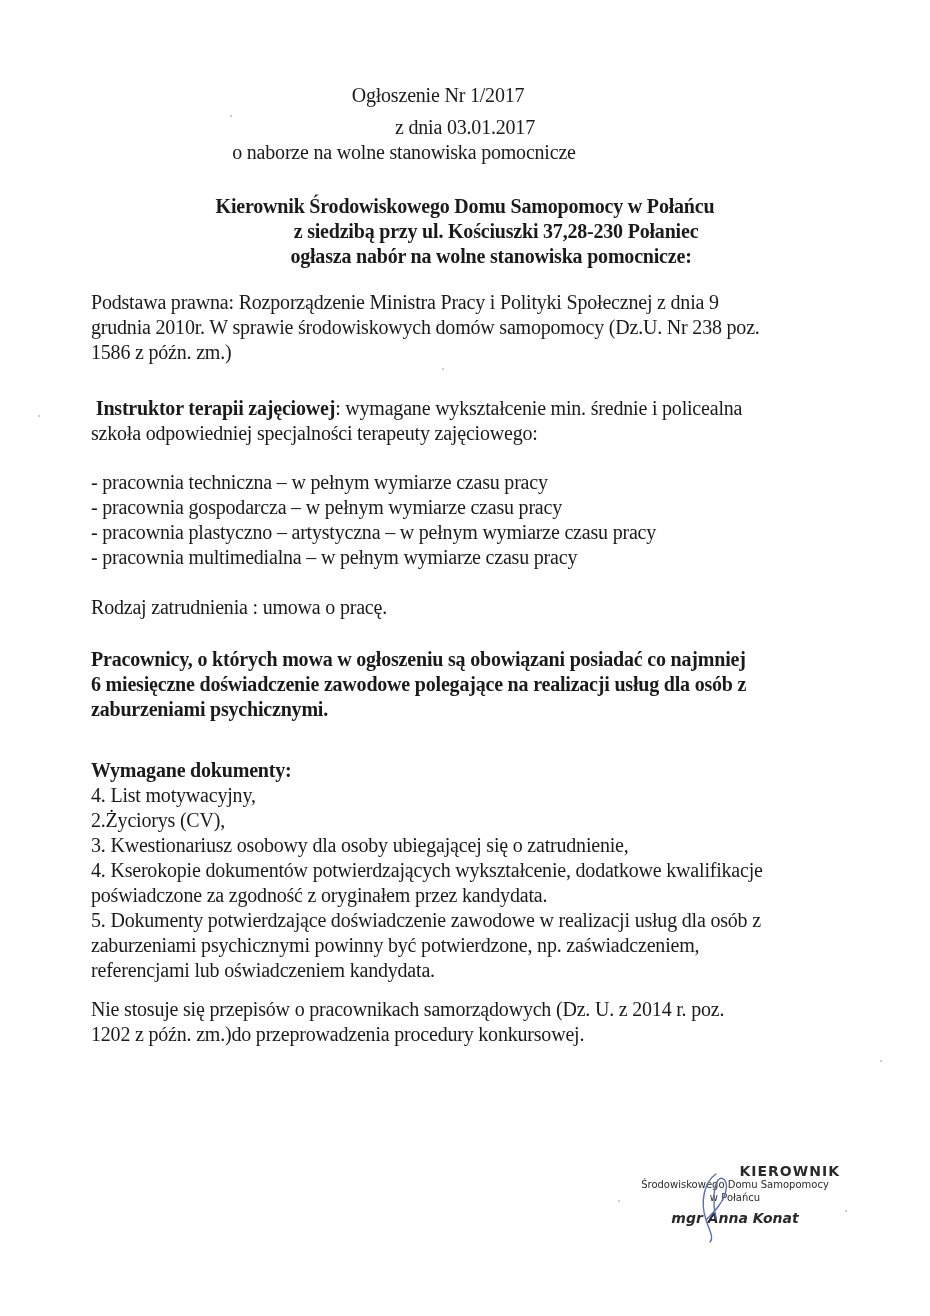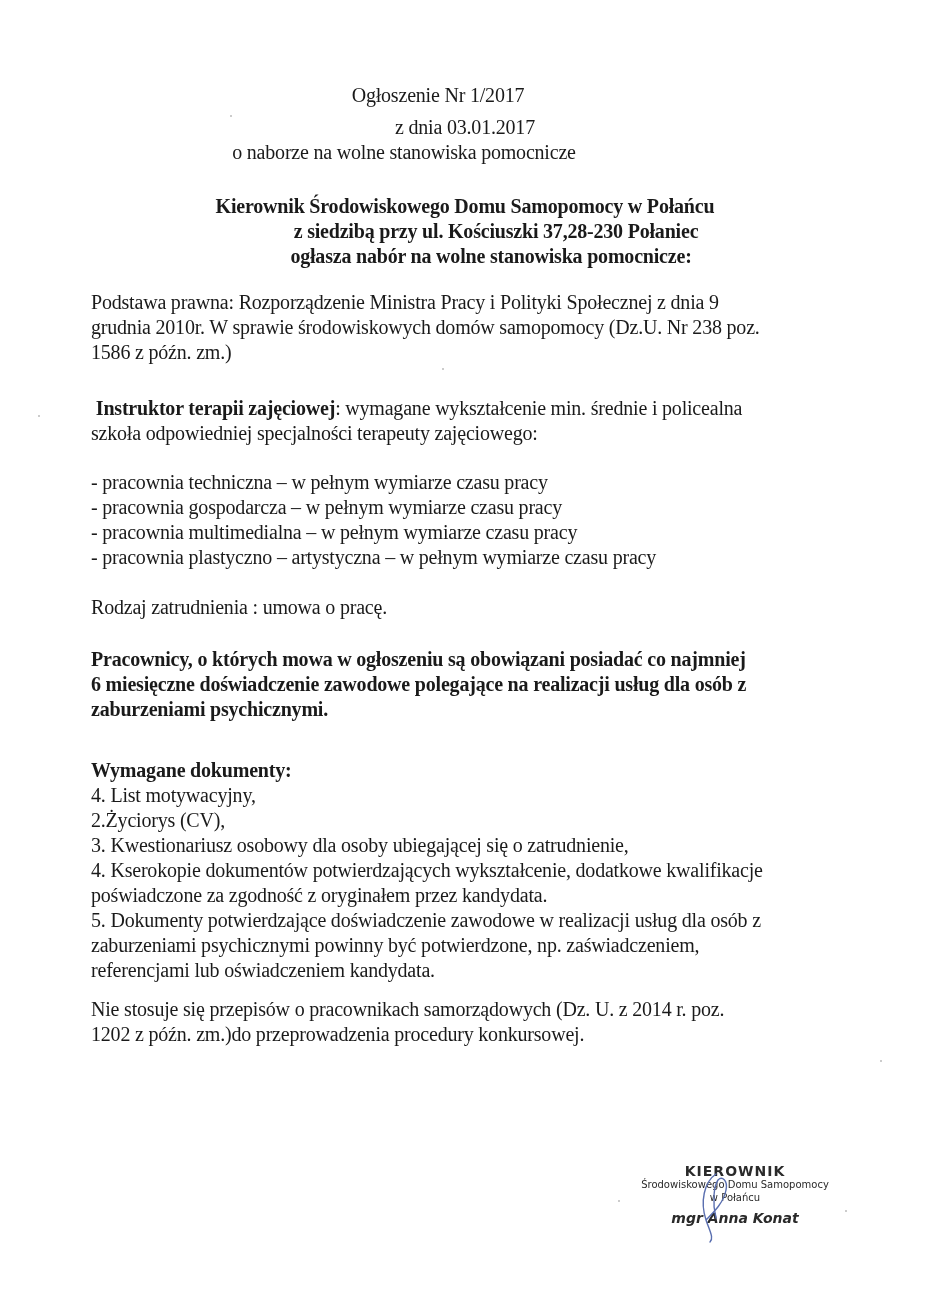--- a/index.html
+++ b/index.html
@@ -12,21 +12,21 @@
       font-family: "Liberation Serif", serif;
     }
     .page { position: absolute; left: 0; top: 0; width: 930px; height: 1316px; }
     .serif { font-family: "Liberation Serif", serif; font-size: 20px; letter-spacing: -0.2px; }
     .center { text-align: center; }
     .line { position: absolute; white-space: nowrap; line-height: 25px; }
     .bold { font-weight: bold; }
     .block { position: absolute; left: 91px; width: 780px; }
     .block .row { white-space: nowrap; line-height: 25px; height: 25px; }
     .sig { position: absolute; font-family: "DejaVu Sans", sans-serif; color: #2a2a2a; text-align: center; }
-    .sig-title { font-weight: bold; font-size: 14px; letter-spacing: 1px; }
+    .sig-title { font-weight: bold; font-size: 14px; letter-spacing: 1px; text-align: right; }
     .sig-sub { font-size: 10px; }
     .sig-name { font-style: italic; font-weight: bold; font-size: 14px; }
     .scribble { position: absolute; left: 696px; top: 1172px; }
     .speck { position: absolute; width: 2px; height: 2px; background: #bbb; border-radius: 1px; }
   </style>
 </head>
 <body>
 
 <div class="page">
 
@@ -45,22 +45,22 @@
   </div>
 
   <div class="block serif" style="top:396px;">
     <div class="row">&nbsp;<span class="bold">Instruktor terapii zajęciowej</span><span>: wymagane wykształcenie min. średnie i policealna</span></div>
     <div class="row">szkoła odpowiedniej specjalności terapeuty zajęciowego:</div>
   </div>
 
   <div class="block serif" style="top:470px;">
     <div class="row">- pracownia techniczna – w pełnym wymiarze czasu pracy</div>
     <div class="row">- pracownia gospodarcza – w pełnym wymiarze czasu pracy</div>
+    <div class="row">- pracownia plastyczno – artystyczna – w pełnym wymiarze czasu pracy</div>
     <div class="row">- pracownia multimedialna – w pełnym wymiarze czasu pracy</div>
-    <div class="row">- pracownia plastyczno – artystyczna – w pełnym wymiarze czasu pracy</div>
   </div>
 
   <div class="block serif" style="top:595px;">
     <div class="row">Rodzaj zatrudnienia : umowa o pracę.</div>
   </div>
 
   <div class="block serif bold" style="top:647px;">
     <div class="row">Pracownicy, o których mowa w ogłoszeniu  są obowiązani posiadać co najmniej</div>
     <div class="row">6 miesięczne doświadczenie zawodowe polegające na realizacji usług dla osób z</div>
     <div class="row">zaburzeniami psychicznymi.</div>

